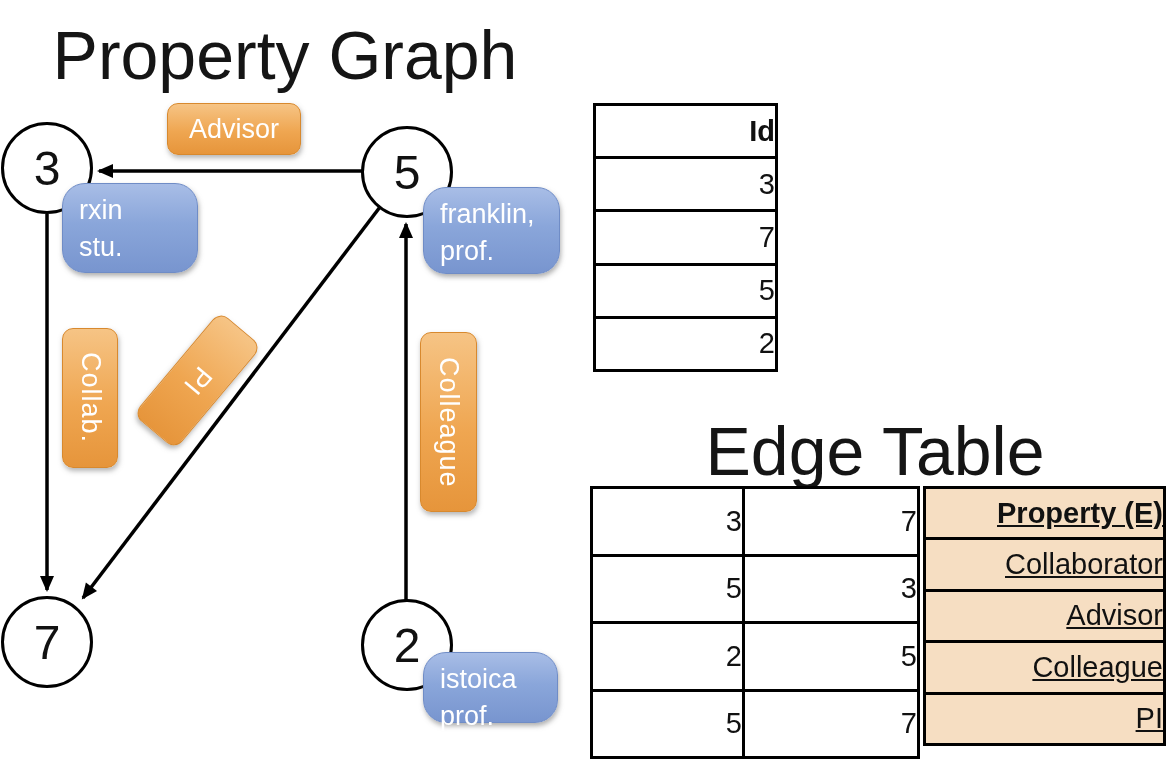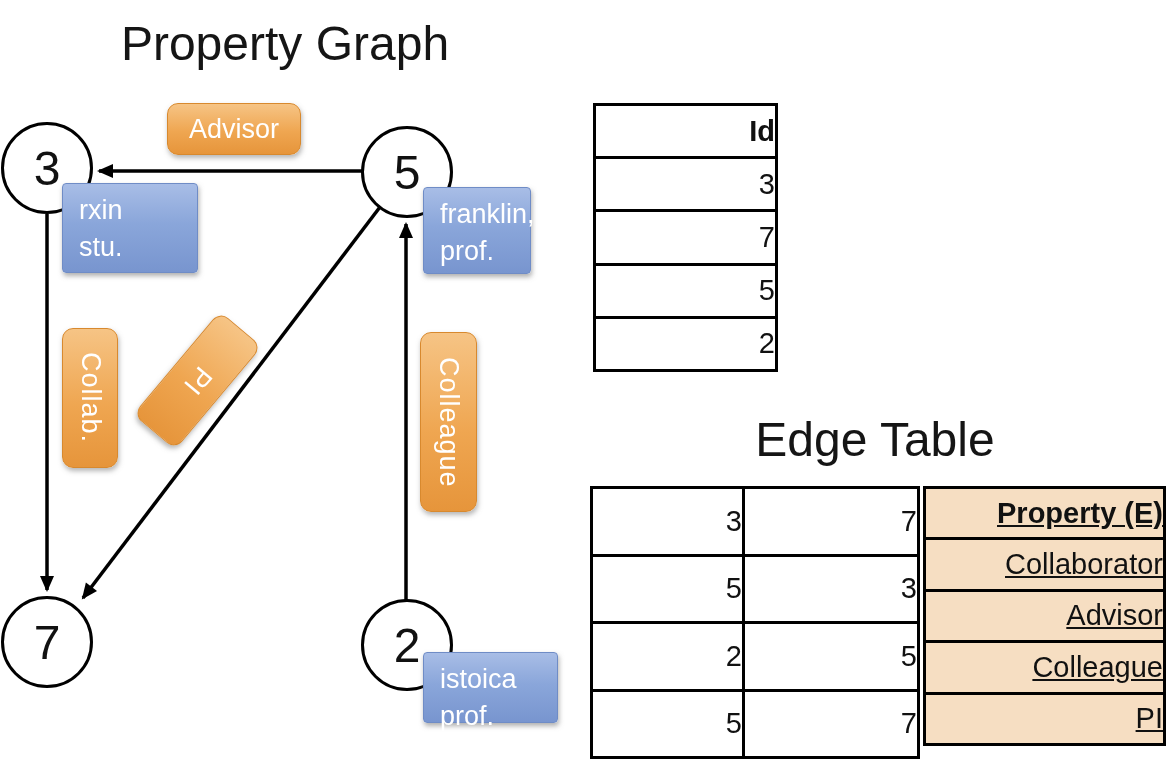--- a/index.html
+++ b/index.html
@@ -1,32 +1,32 @@
 <!DOCTYPE html>
 <html><head>
 <meta charset="utf-8">
 <style>
   html,body{margin:0;padding:0;background:#fff;}
   #canvas{
     position:relative;width:1170px;height:760px;background:#fff;overflow:hidden;
     font-family:"Liberation Sans",sans-serif;color:#111;
   }
   .title{
-    position:absolute;text-align:center;font-size:48px;font-weight:400;
+    position:absolute;text-align:center;font-size:68px;font-weight:400;
     color:#151515;letter-spacing:0px;white-space:nowrap;
   }
   
   .node{
     position:absolute;width:92px;height:92px;box-sizing:border-box;
     border:3.5px solid #000;border-radius:50%;background:#fff;
     display:flex;align-items:center;justify-content:center;font-size:48px;color:#111;
   }
   
   .vlabel{
-    position:absolute;box-sizing:border-box;border-radius:4px;
+    position:absolute;box-sizing:border-box;border-radius:23px;
     background:linear-gradient(180deg,#a8bde6 0%,#8aa6da 45%,#7895cf 100%);
     border:1px solid #6f8cc6;color:#fff;font-size:27px;line-height:1.38;
     padding:8px 0 0 16px;box-shadow:1px 3px 5px rgba(110,110,110,.55);
   }
   
   .elabel{
     position:absolute;box-sizing:border-box;border-radius:11px;
     background:linear-gradient(180deg,#f6c485 0%,#efa651 55%,#e6953b 100%);
     border:1px solid #d8892e;color:#fff;font-size:27px;
     display:flex;align-items:center;justify-content:center;
@@ -75,21 +75,21 @@
     <span>7</span>
   </div>
   <div class="node" style="left:361px;top:599px;">
     <span>2</span>
   </div>
 
   <div class="vlabel" style="left:62px;top:183px;width:136px;height:90px;">
     <div>rxin</div>
     <div>stu.</div>
   </div>
-  <div class="vlabel" style="left:423px;top:187px;width:108px;height:87px;">
+  <div class="vlabel" style="left:423px;top:187px;width:137px;height:87px;">
     <div>franklin,</div>
     <div>prof.</div>
   </div>
   <div class="vlabel" style="left:423px;top:652px;width:135px;height:71px;">
     <div>istoica</div>
     <div>prof.</div>
   </div>
 
   <div class="elabel" style="left:167px;top:103px;width:134px;height:52px;">
     <span>Advisor</span>

